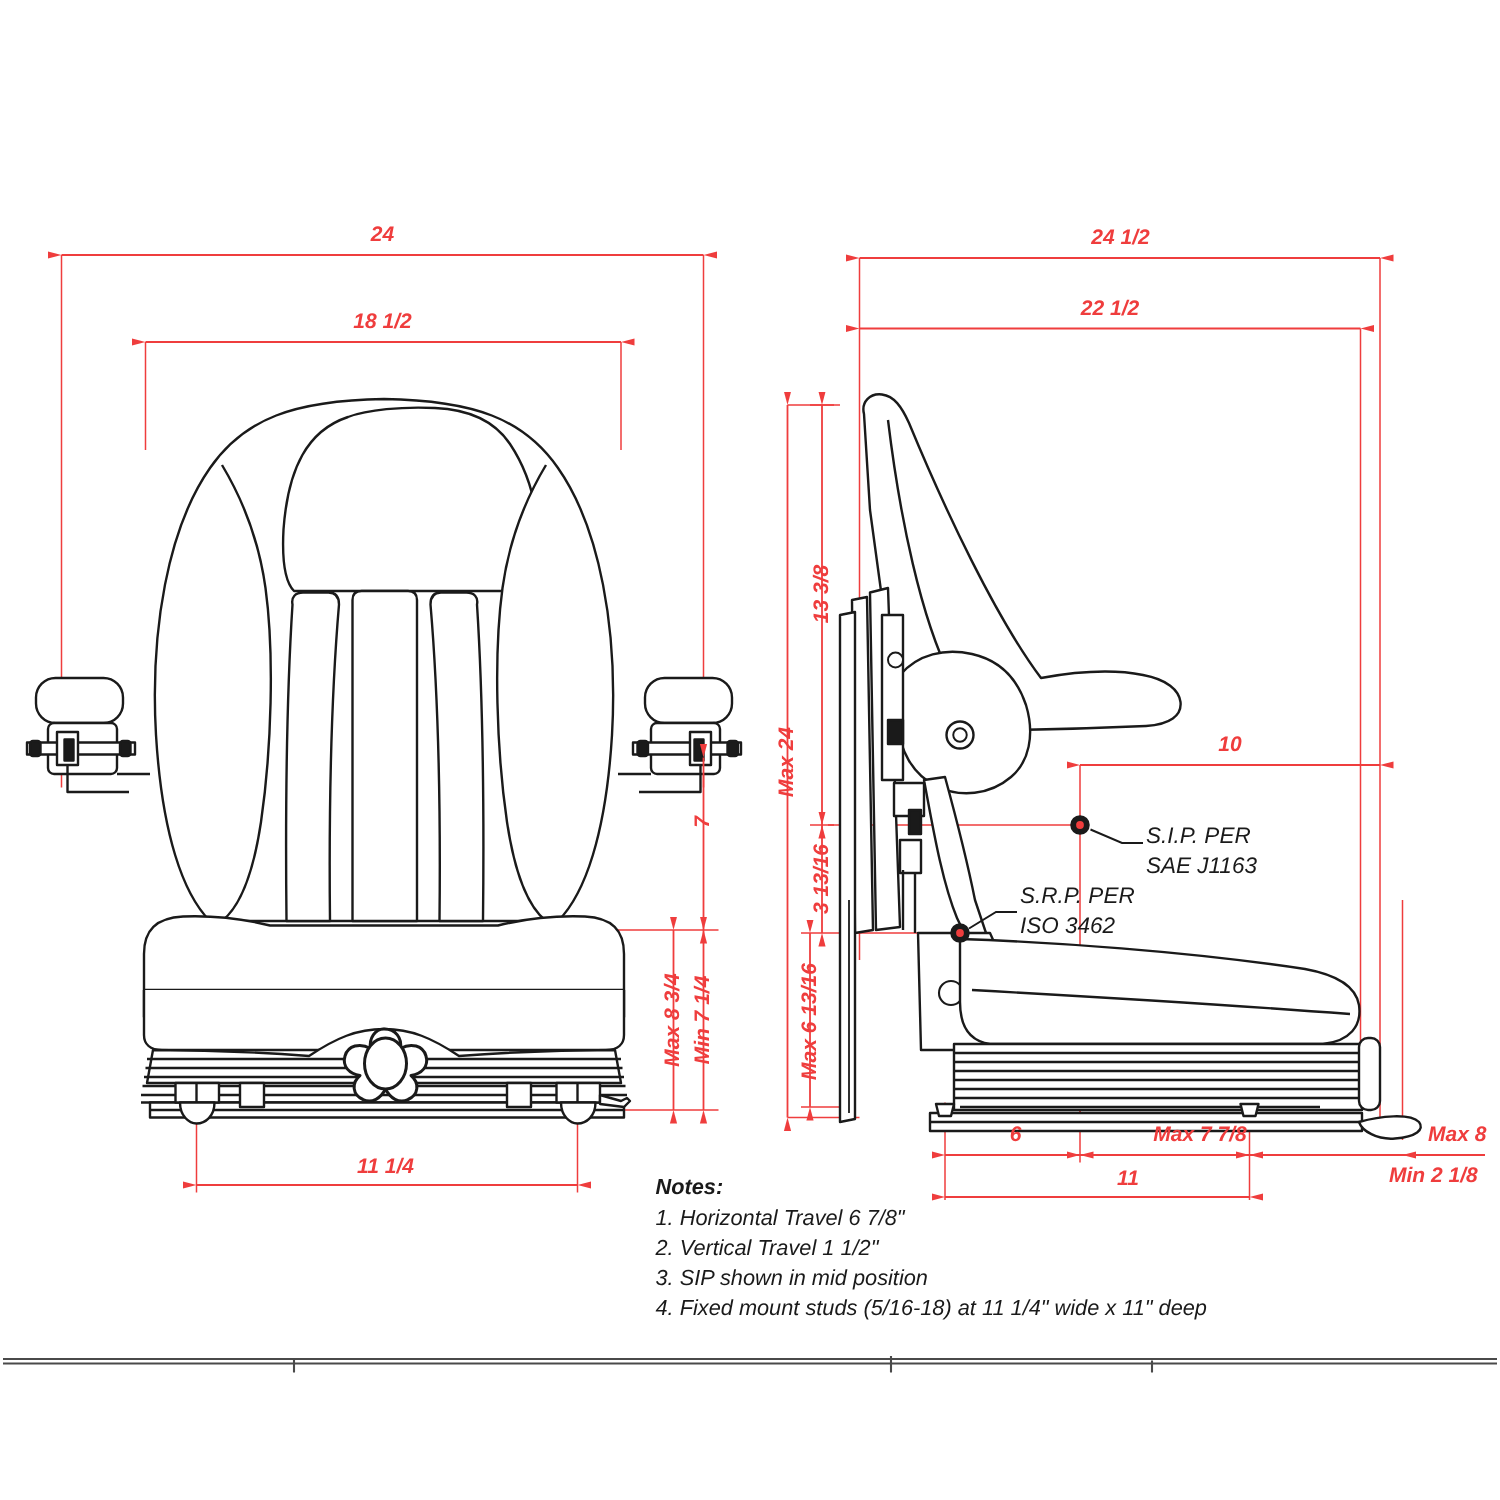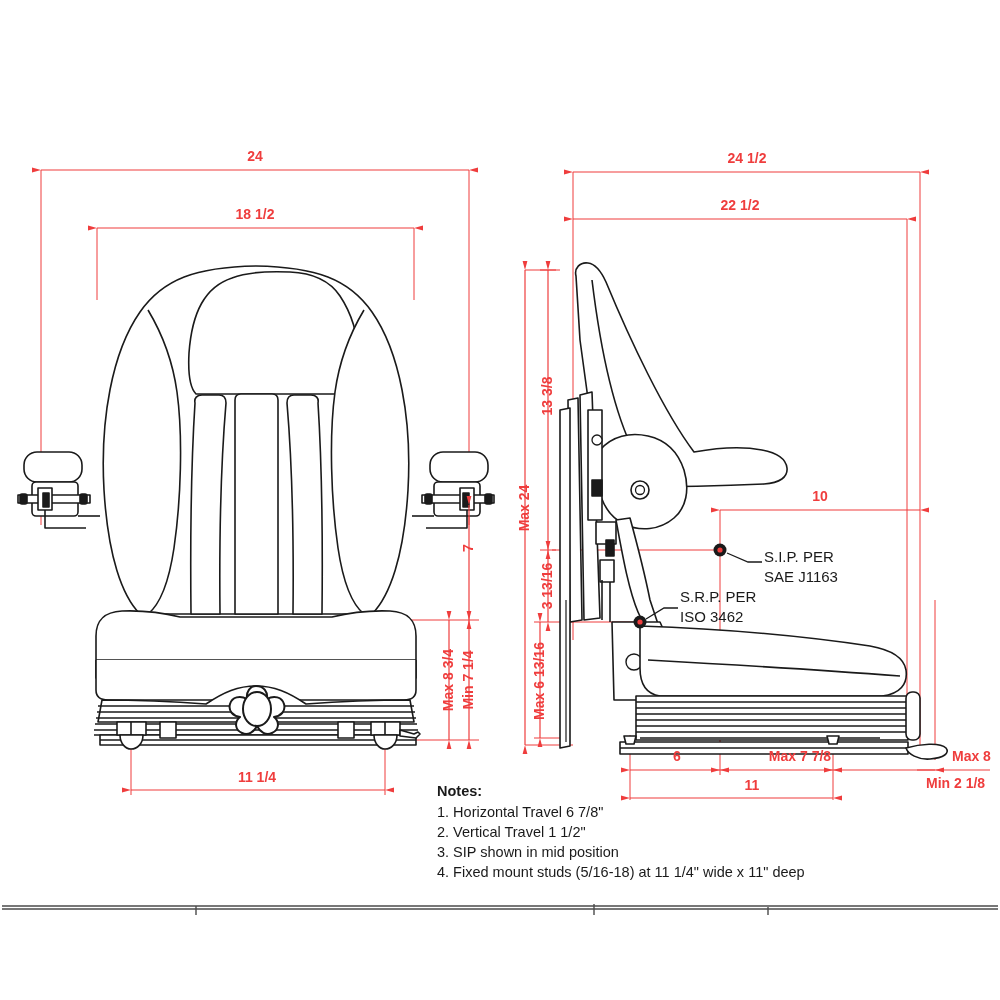--- a/index.html
+++ b/index.html
@@ -1,18 +1,18 @@
 <!DOCTYPE html>
 <html><head>
 <meta charset="utf-8">
 <title>Seat Technical Drawing</title>
 <style>
   html,body{margin:0;padding:0;background:#ffffff;}
   body{width:1000px;height:1000px;font-family:"Liberation Sans",sans-serif;overflow:hidden;}
-  #sheet{position:relative;width:1000px;height:1000px;background:#fff;}
+  #sheet{position:relative;width:1000px;height:1000px;background:#fff;font-style:italic;}
   svg{display:block;}
   .dimtext{
     fill:#ef3d3d;
     font-family:"Liberation Sans",sans-serif;
     font-size:14px;
     font-weight:bold;
     text-anchor:middle;
     dominant-baseline:middle;
   }
   .notetext{

